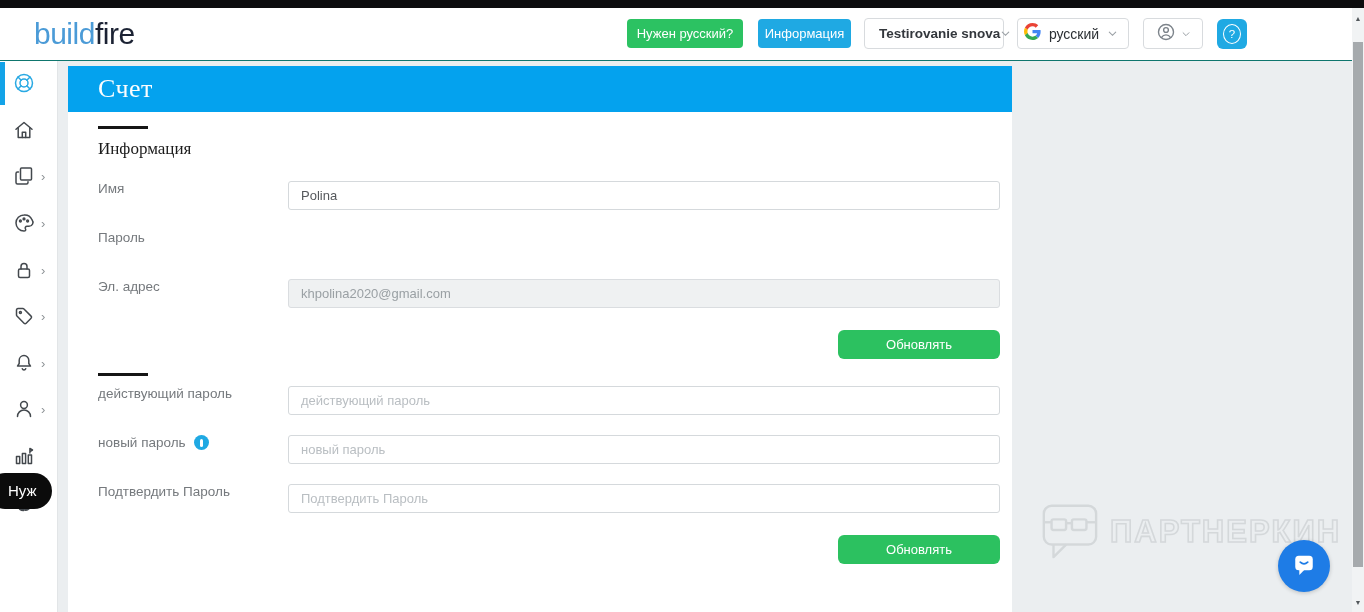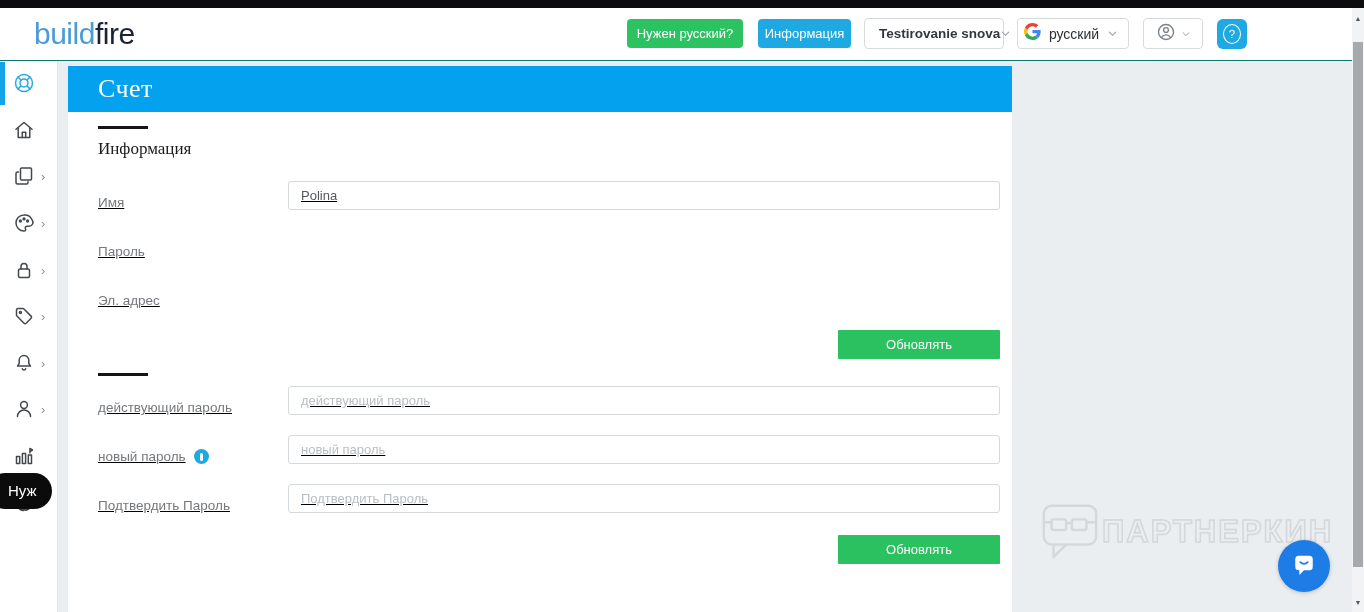--- a/index.html
+++ b/index.html
@@ -41,32 +41,32 @@
   .side-chevron{position:absolute;left:41px;top:50%;transform:translateY(-50%);color:#8d9296;font-size:13px;line-height:1;}
   .help-pill{position:absolute;left:-13px;top:473px;width:65px;height:36px;border-radius:18px;background:#0b0b0b;color:#fff;font-size:15px;line-height:36px;padding-left:21px;box-sizing:border-box;overflow:hidden;white-space:nowrap;cursor:pointer;z-index:16;}
 
   
   .content{position:absolute;left:68px;top:66px;width:944px;height:546px;background:#fff;z-index:5;}
   .page-title-bar{height:46px;background:#04a2ee;}
   .page-title{margin:0;font-family:"Liberation Serif",serif;font-weight:400;font-size:26px;letter-spacing:0.5px;color:#fbfdfe;line-height:46px;padding-left:30px;}
   .page-body{padding:14px 12px 0 30px;background:#fff;}
   .section-divider{width:50px;height:3px;background:#151515;margin:0 0 10px 0;}
   .section-heading{margin:0 0 22px 0;font-family:"Liberation Serif",serif;font-weight:400;font-size:17px;color:#1b1b1b;}
-  .form-row{display:flex;align-items:flex-end;height:29px;margin-bottom:20px;text-decoration:underline;}
+  .form-row{display:flex;align-items:flex-start;height:29px;margin-bottom:20px;}
   .form-row label{display:flex;align-items:center;width:190px;flex-shrink:0;font-size:13.5px;color:#75797d;}
   .form-row input{flex:1;height:29px;box-sizing:border-box;border:1px solid #d5d9dc;border-radius:3px;padding:0 12px;font-size:13px;color:#55585c;font-family:"Liberation Sans",sans-serif;outline:none;}
   .form-row input::placeholder{color:#b9bec2;}
   .form-row input.disabled{background:#eff1f2;color:#9aa0a4;border-color:#dadde0;}
   .info-badge{width:15px;height:15px;border-radius:50%;background:#1fa9e3;display:inline-flex;align-items:center;justify-content:center;margin-left:8px;cursor:pointer;}
   .ibar{width:3px;height:8px;background:#fff;border-radius:1.5px;}
   .btn-row{display:flex;justify-content:flex-end;margin-top:22px;margin-bottom:14px;}
-  .btn-submit{width:162px;height:29px;background:#2cc160;border:none;border-radius:1px;color:#fff;font-size:13px;font-family:"Liberation Sans",sans-serif;cursor:pointer;}
-
-  
-  .watermark{position:absolute;left:1038px;top:498px;display:flex;align-items:center;gap:2px;opacity:0.6;z-index:40;pointer-events:none;}
+  .btn-submit{width:162px;height:29px;background:#2cc160;border:none;border-radius:6px;color:#fff;font-size:13px;font-family:"Liberation Sans",sans-serif;cursor:pointer;}
+
+  
+  .watermark{position:absolute;left:1038px;top:498px;display:flex;align-items:center;gap:10px;opacity:0.6;z-index:40;pointer-events:none;}
   .watermark-text{font-size:31px;font-weight:700;letter-spacing:2px;color:transparent;-webkit-text-stroke:1.6px #c6cacd;white-space:nowrap;}
 
   
   .chat{position:absolute;left:1278px;top:540px;width:52px;height:52px;border-radius:50%;background:#1e7ce6;border:none;display:flex;align-items:center;justify-content:center;cursor:pointer;z-index:50;box-shadow:0 1px 4px rgba(0,0,0,0.2);}
 
   
   .scrollbar{position:absolute;right:0;top:8px;width:12px;height:604px;background:#f1f3f4;z-index:25;}
   .sb-arrow{position:absolute;left:0;width:12px;height:14px;font-size:7px;color:#53585c;text-align:center;line-height:14px;cursor:pointer;}
   .sb-up{top:4px;}
   .sb-down{bottom:2px;}
@@ -252,20 +252,21 @@
             </div>
             <div class="form-row">
               <label>
                 <span>Пароль</span>
               </label>
             </div>
             <div class="form-row">
               <label>
                 <span>Эл. адрес</span>
               </label>
+              <input type="text" disabled="" class="disabled" placeholder="" value="khpolina2020@gmail.com" style="">
             </div>
           </div>
         <div class="btn-row">
           <button class="btn-submit">Обновлять</button>
         </div>
       </section>
 
       <section class="form-section">
         <div class="section-divider"></div>
         <div class="rows">

